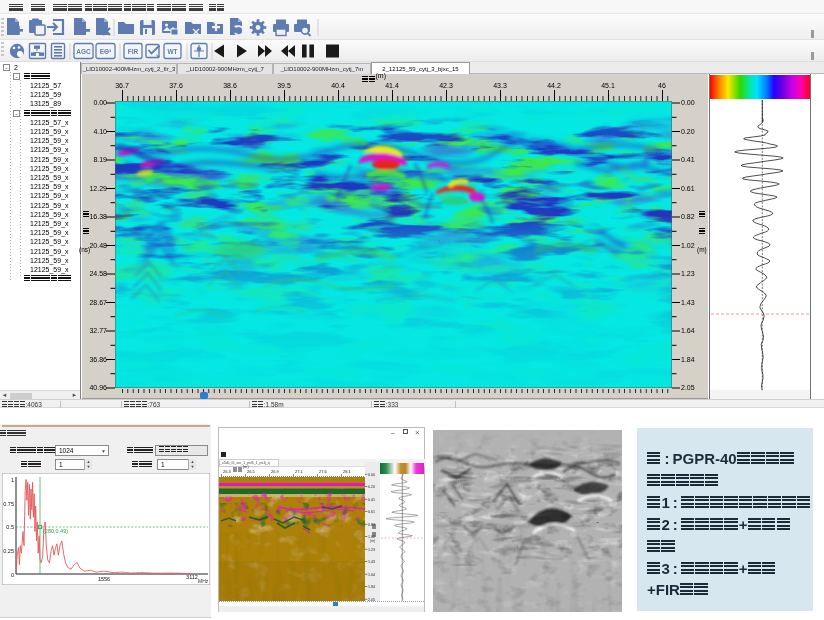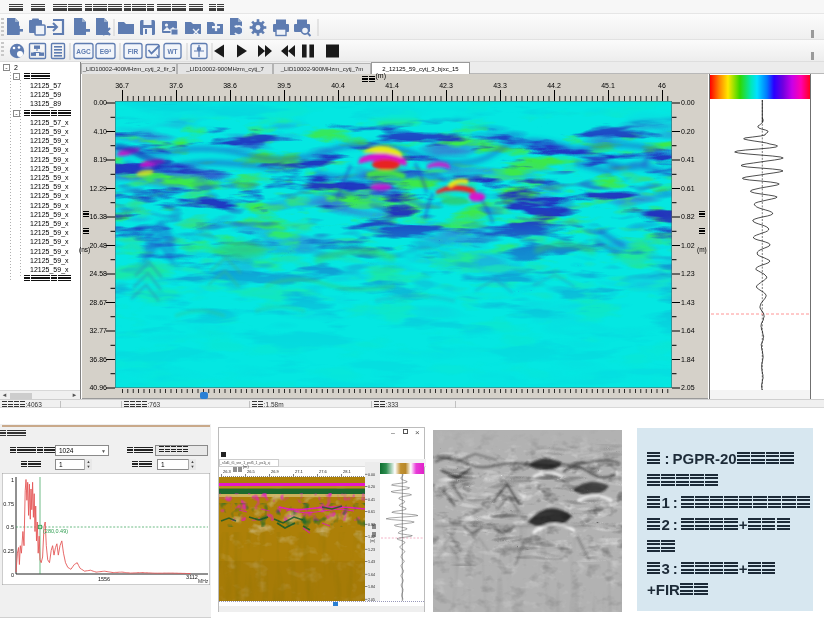--- a/index.html
+++ b/index.html
@@ -879,18 +879,18 @@
 <path d="M100 103 q20 -16 42 -2" stroke="#f8f8f8" stroke-width="3" fill="none" opacity="0.9"></path>
 <path d="M92 110 l-10 26 m62 -30 l12 24" stroke="#333" stroke-width="2" fill="none" opacity="0.35"></path>
 <path d="M10 60 l12 16 m-2 -20 l10 14" stroke="#2a2a2a" stroke-width="1.7" fill="none" opacity="0.6"></path>
 <path d="M2 96 h186" stroke="#555" stroke-width="1" opacity="0.55"></path>
 <path d="M30 96 l10 8 l10 -8 m10 0 l10 8 l12 -8" stroke="#333" stroke-width="1.7" fill="none" opacity="0.5"></path>
 <path d="M8 120 l10 -14 l10 16 m-24 6 l12 -14 l10 16" stroke="#555" stroke-width="1.5" fill="none" opacity="0.32"></path>
 <path d="M36 120 l10 -12 l10 14 m18 -4 l10 -10 l10 12" stroke="#666" stroke-width="1.4" fill="none" opacity="0.3"></path>
 </g>
 </svg>
 <div class="ab" style="left:637px;top:428px;width:176px;height:183px;background:#d7e7f0"></div>
-<div class="ab" style="left:647px;top:451.0px;color:#1d2b38;font-size:15px;font-weight:bold;line-height:15px;white-space:nowrap"><i class="k14"></i><span style="padding:0 3px">:</span><span>PGPR-20</span><i class="k14"></i><i class="k14"></i><i class="k14"></i><i class="k14"></i></div>
+<div class="ab" style="left:647px;top:451.0px;color:#1d2b38;font-size:15px;font-weight:bold;line-height:15px;white-space:nowrap"><i class="k14"></i><span style="padding:0 3px">:</span><span>PGPR-40</span><i class="k14"></i><i class="k14"></i><i class="k14"></i><i class="k14"></i></div>
 <div class="ab" style="left:647px;top:472.5px;color:#1d2b38;font-size:15px;font-weight:bold;line-height:15px;white-space:nowrap"><i class="k14"></i><i class="k14"></i><i class="k14"></i><i class="k14"></i><i class="k14"></i></div>
 <div class="ab" style="left:647px;top:494.5px;color:#1d2b38;font-size:15px;font-weight:bold;line-height:15px;white-space:nowrap"><i class="k14"></i><span>1</span><span style="padding:0 3px">:</span><i class="k14"></i><i class="k14"></i><i class="k14"></i><i class="k14"></i><i class="k14"></i><i class="k14"></i><i class="k14"></i><i class="k14"></i><i class="k14"></i></div>
 <div class="ab" style="left:647px;top:517.0px;color:#1d2b38;font-size:15px;font-weight:bold;line-height:15px;white-space:nowrap"><i class="k14"></i><span>2</span><span style="padding:0 3px">:</span><i class="k14"></i><i class="k14"></i><i class="k14"></i><i class="k14"></i><span>+</span><i class="k14"></i><i class="k14"></i><i class="k14"></i></div>
 <div class="ab" style="left:647px;top:538.5px;color:#1d2b38;font-size:15px;font-weight:bold;line-height:15px;white-space:nowrap"><i class="k14"></i><i class="k14"></i></div>
 <div class="ab" style="left:647px;top:560.5px;color:#1d2b38;font-size:15px;font-weight:bold;line-height:15px;white-space:nowrap"><i class="k14"></i><span>3</span><span style="padding:0 3px">:</span><i class="k14"></i><i class="k14"></i><i class="k14"></i><i class="k14"></i><span>+</span><i class="k14"></i><i class="k14"></i></div>
 <div class="ab" style="left:647px;top:581.5px;color:#1d2b38;font-size:15px;font-weight:bold;line-height:15px;white-space:nowrap"><span>+FIR</span><i class="k14"></i><i class="k14"></i></div>
 </body></html>

